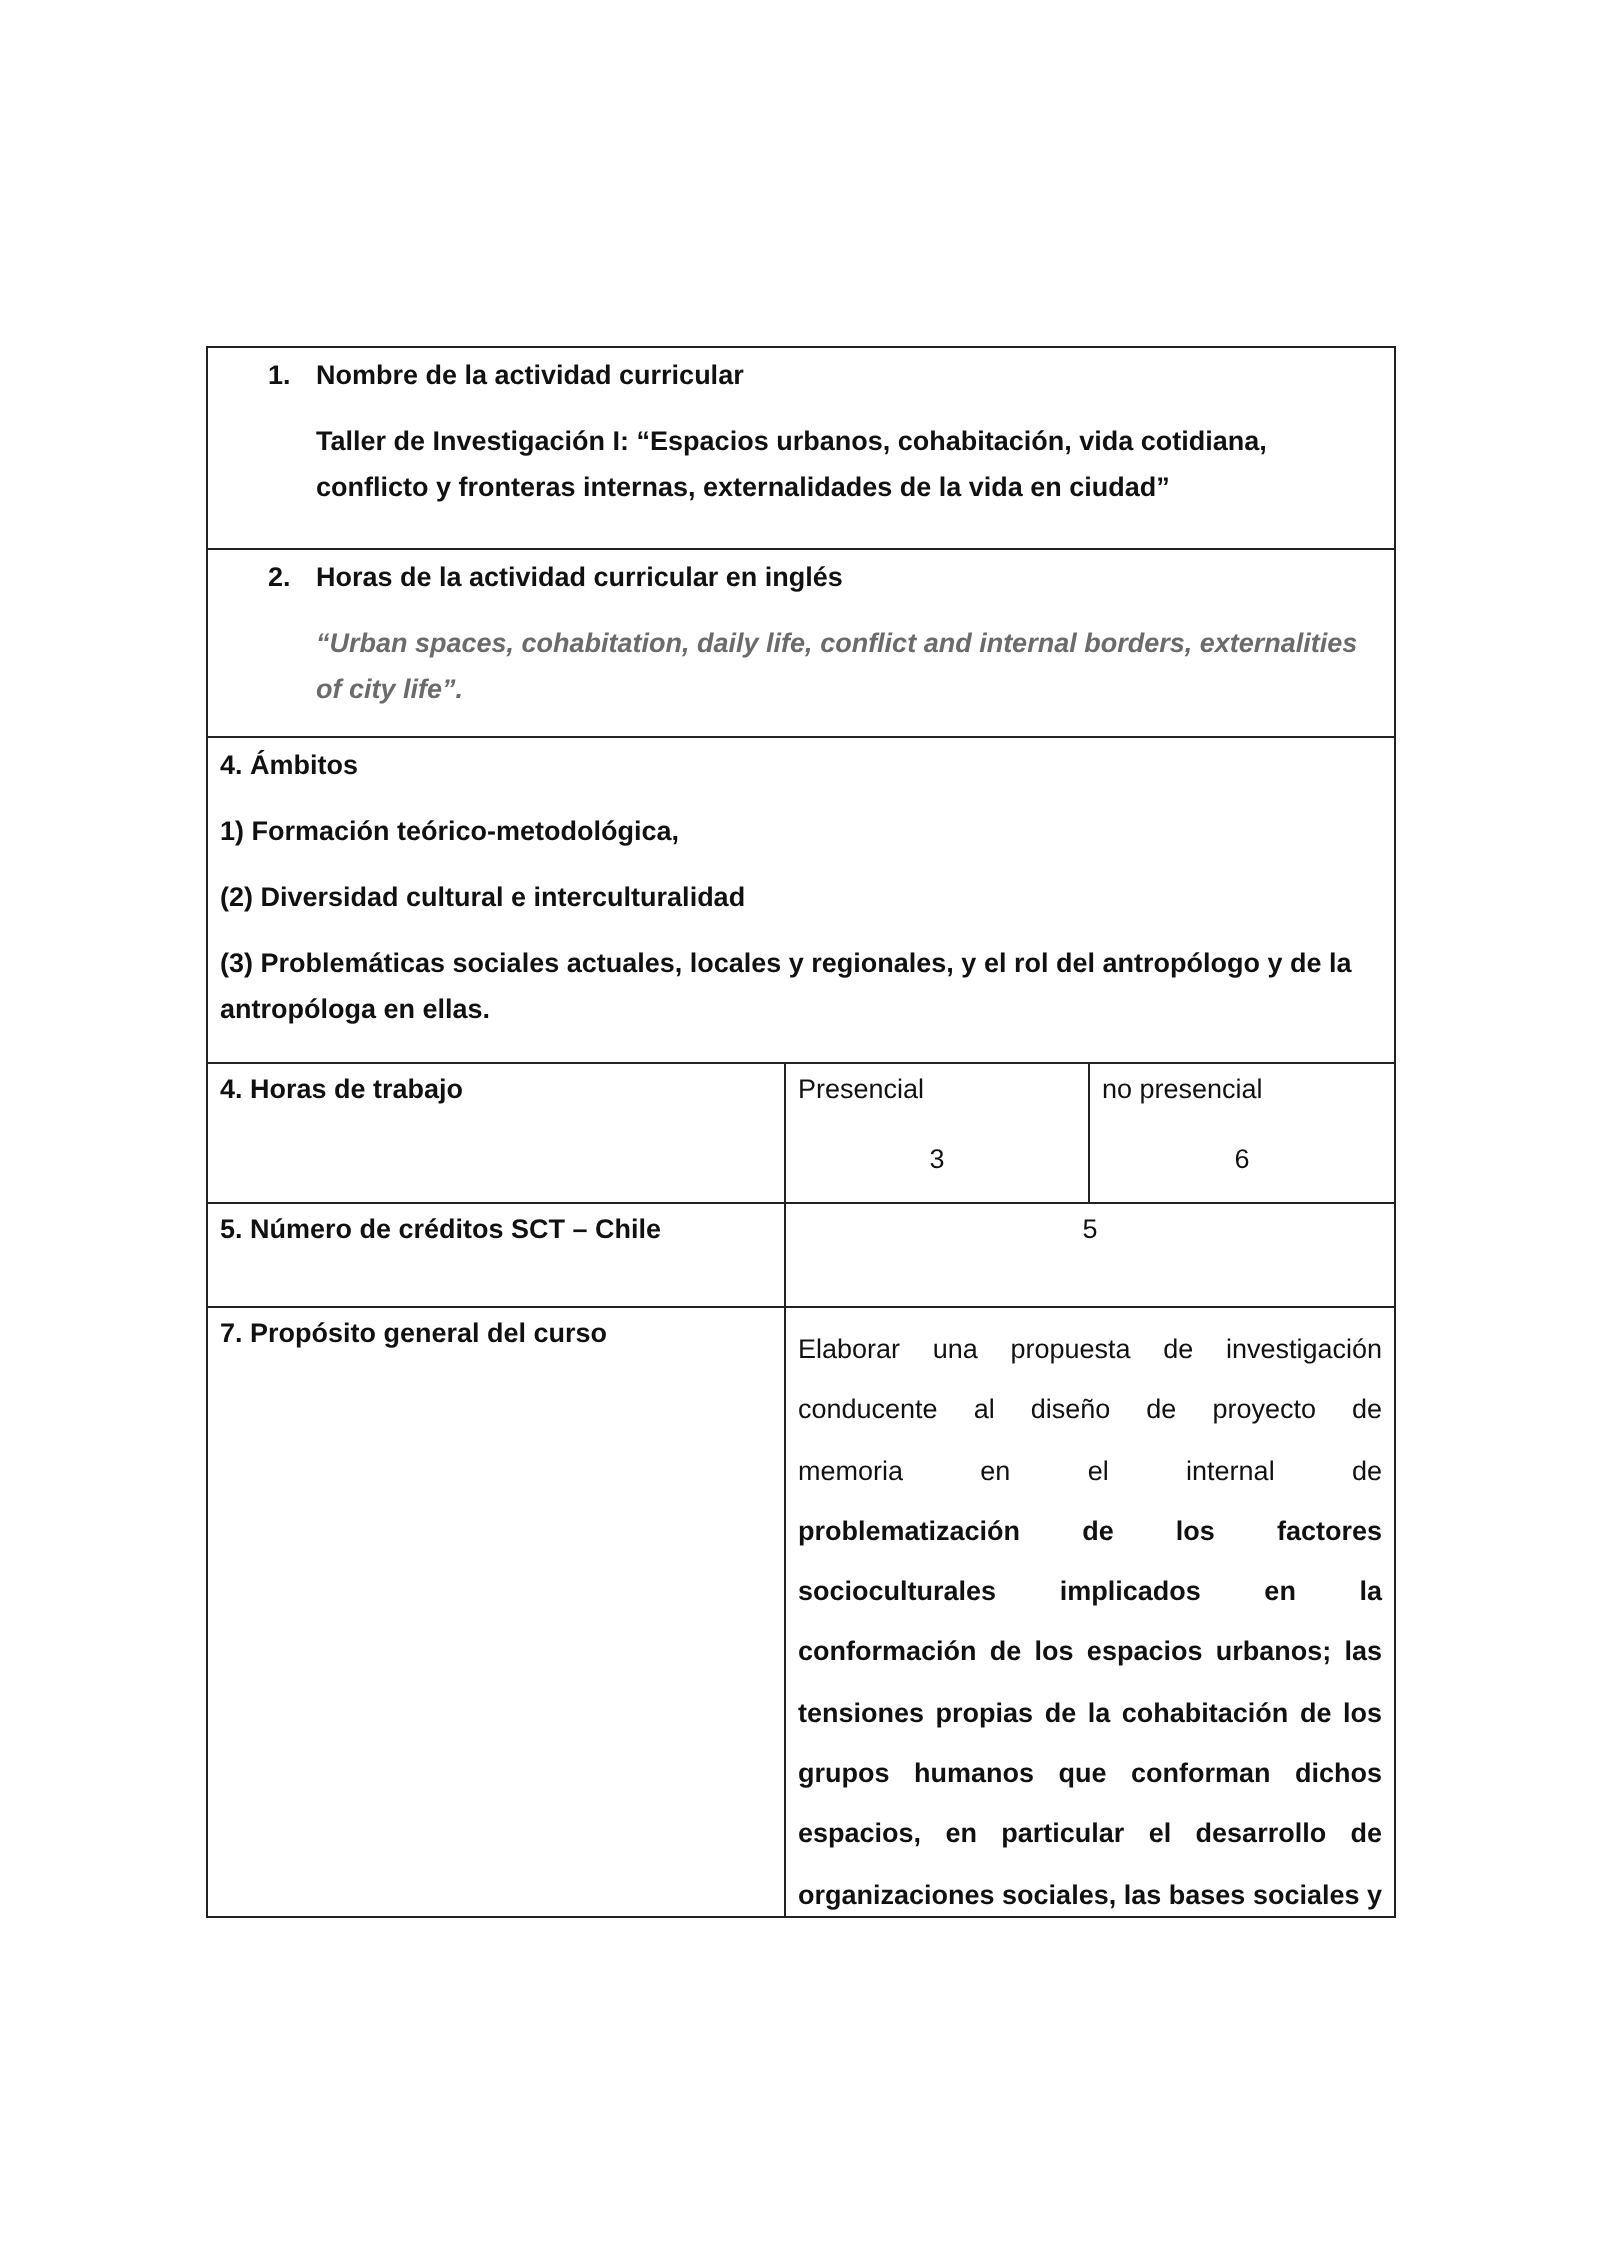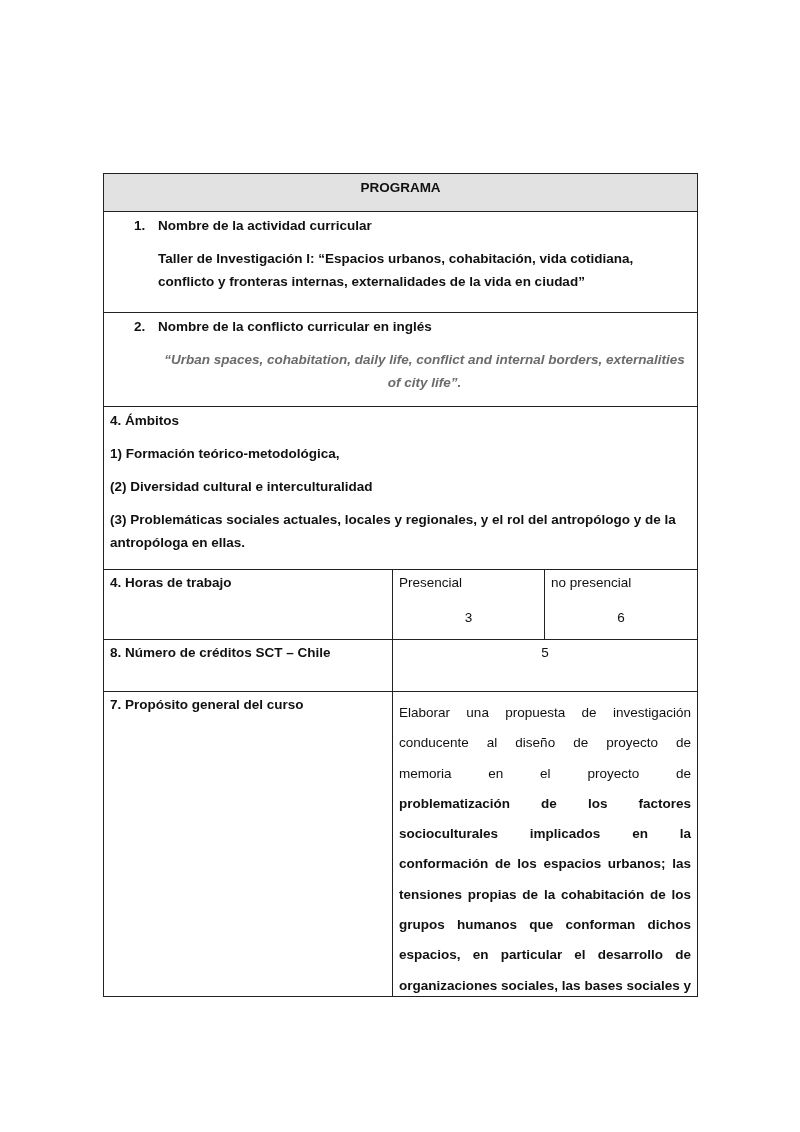--- a/index.html
+++ b/index.html
@@ -5,57 +5,54 @@
   html, body { margin: 0; padding: 0; background: #ffffff; }
   body { width: 800px; height: 1132px; position: relative; overflow: hidden;
          font-family: "Liberation Sans", "DejaVu Sans", sans-serif; color: #111; font-size: 13.5px; }
   .page { position: absolute; left: 0; top: 0; width: 800px; height: 1132px; }
   table.prog { position: absolute; left: 103px; top: 173px; width: 594px;
                border-collapse: collapse; table-layout: fixed; }
   table.prog td { border: 1.4px solid #222; vertical-align: top; padding: 0 6px; line-height: 23px; }
   .hdr { background: #e2e2e2; text-align: center; font-weight: bold; height: 35px; padding-top: 2px !important; }
   .b { font-weight: bold; }
   .indent-num { padding-left: 30px !important; }
-  .en { font-style: italic; font-weight: bold; color: #6b6b6b; text-align: center; }
+  .en { font-style: italic; font-weight: bold; color: #6b6b6b; }
   p { margin: 0; }
   .gap { height: 10px; }
   .num { display: inline-block; width: 24px; }
   .center { text-align: center; }
   .justify { text-align: justify; text-align-last: justify; margin-top: 10px; }
 </style>
 </head>
 <body>
 
 <div class="page">
   <table class="prog">
     <colgroup>
       <col style="width:289px">
       <col style="width:152px">
       <col style="width:153px">
     </colgroup>
 
     <tbody>
-        <tr>
-      <td colspan="3" class="hdr">PROGRAMA</td>
-    </tr>
 
     <tr>
       <td colspan="3" class="indent-num" style="padding-top:2px; padding-bottom:12px; height:86px;">
         <p class="b">
           <span class="num">1.</span><span>Nombre de la actividad curricular</span>
         </p>
         <div class="gap"></div>
         <p class="b" style="padding-left:24px;">Taller de Investigación I: “Espacios urbanos, cohabitación, vida cotidiana, conflicto y fronteras internas, externalidades de la vida en ciudad”</p>
       </td>
     </tr>
 
     <tr>
       <td colspan="3" class="indent-num" style="padding-top:2px; padding-bottom:12px; height:78px;">
         <p class="b">
-          <span class="num">2.</span><span>Nombre de la conflicto curricular en inglés</span>
+          <span class="num">2.</span><span>Horas de la actividad curricular en inglés</span>
         </p>
         <div class="gap"></div>
         <p class="en" style="padding-left:24px;">“Urban spaces, cohabitation, daily life, conflict and internal borders, externalities of city life”.</p>
       </td>
     </tr>
 
 
     <tr>
       <td colspan="3" style="padding-top:2px; padding-bottom:10px; height:150px;">
         <p class="b">4. Ámbitos</p>
@@ -74,31 +71,31 @@
         <p>Presencial</p>
         <p class="center" style="margin-top:12px;">3</p>
       </td>
       <td style="padding-top:1px;">
         <p>no presencial</p>
         <p class="center" style="margin-top:12px;">6</p>
       </td>
     </tr>
 
     <tr style="height:52px;">
-      <td class="b" style="padding-top:1px;">8. Número de créditos SCT – Chile</td>
+      <td class="b" style="padding-top:1px;">5. Número de créditos SCT – Chile</td>
       <td colspan="2" class="center" style="padding-top:1px;">5</td>
     </tr>
 
 
     <tr>
       <td class="b" style="padding-top:1px;">7. Propósito general del curso</td>
       <td colspan="2" style="padding-top:1px; padding-bottom:0; line-height:20.3px;">
         <p class="justify">Elaborar una propuesta de investigación</p>
         <p class="justify">conducente al diseño de proyecto de</p>
-        <p class="justify">memoria en el proyecto de</p>
+        <p class="justify">memoria en el internal de</p>
         <p class="justify b">problematización de los factores</p>
         <p class="justify b">socioculturales implicados en la</p>
         <p class="justify b">conformación de los espacios urbanos; las</p>
         <p class="justify b">tensiones propias de la cohabitación de los</p>
         <p class="justify b">grupos humanos que conforman dichos</p>
         <p class="justify b">espacios, en particular el desarrollo de</p>
         <p class="justify b">organizaciones sociales, las bases sociales y</p>
       </td>
     </tr>
   </tbody>

